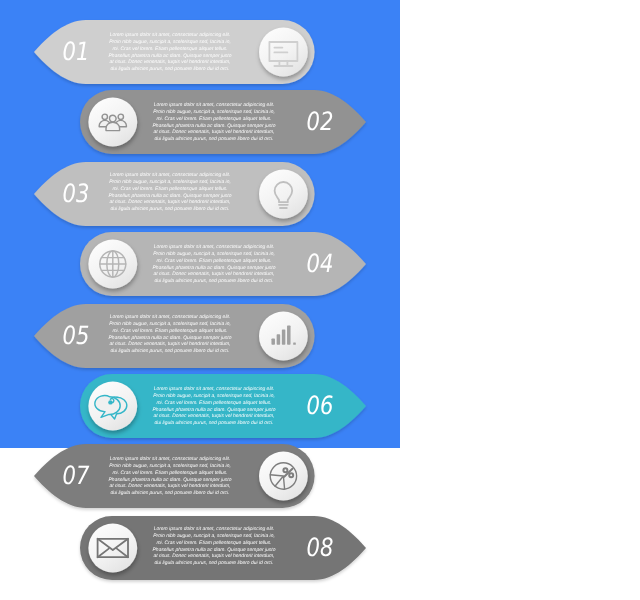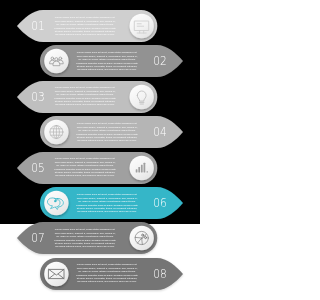--- a/index.html
+++ b/index.html
@@ -1,17 +1,17 @@
 <!DOCTYPE html>
 <html><head>
 <meta charset="utf-8">
 <style>
   html,body{margin:0;padding:0;width:200px;height:300px;background:#ffffff;overflow:hidden;}
   body{font-family:"Liberation Sans",sans-serif;}
-  #stage{position:relative;width:200px;height:224px;background:#000000;}
+  #stage{position:relative;width:200px;height:224px;background:#3b82f6;font-style:italic;}
   .rowsvg{position:absolute;left:0;}
   .num{position:absolute;width:40px;text-align:center;color:#ffffff;
        font-family:"DejaVu Sans",sans-serif;font-size:12.6px;font-weight:200;
        line-height:20px;transform:scaleX(0.84);}
   .para{position:absolute;width:260px;transform:scale(0.2385);transform-origin:0 0;
         font-family:"Liberation Sans",sans-serif;font-size:10.4px;line-height:14.26px;
         color:#ffffff;text-align:center;}
 </style>
 </head>
 <body>

